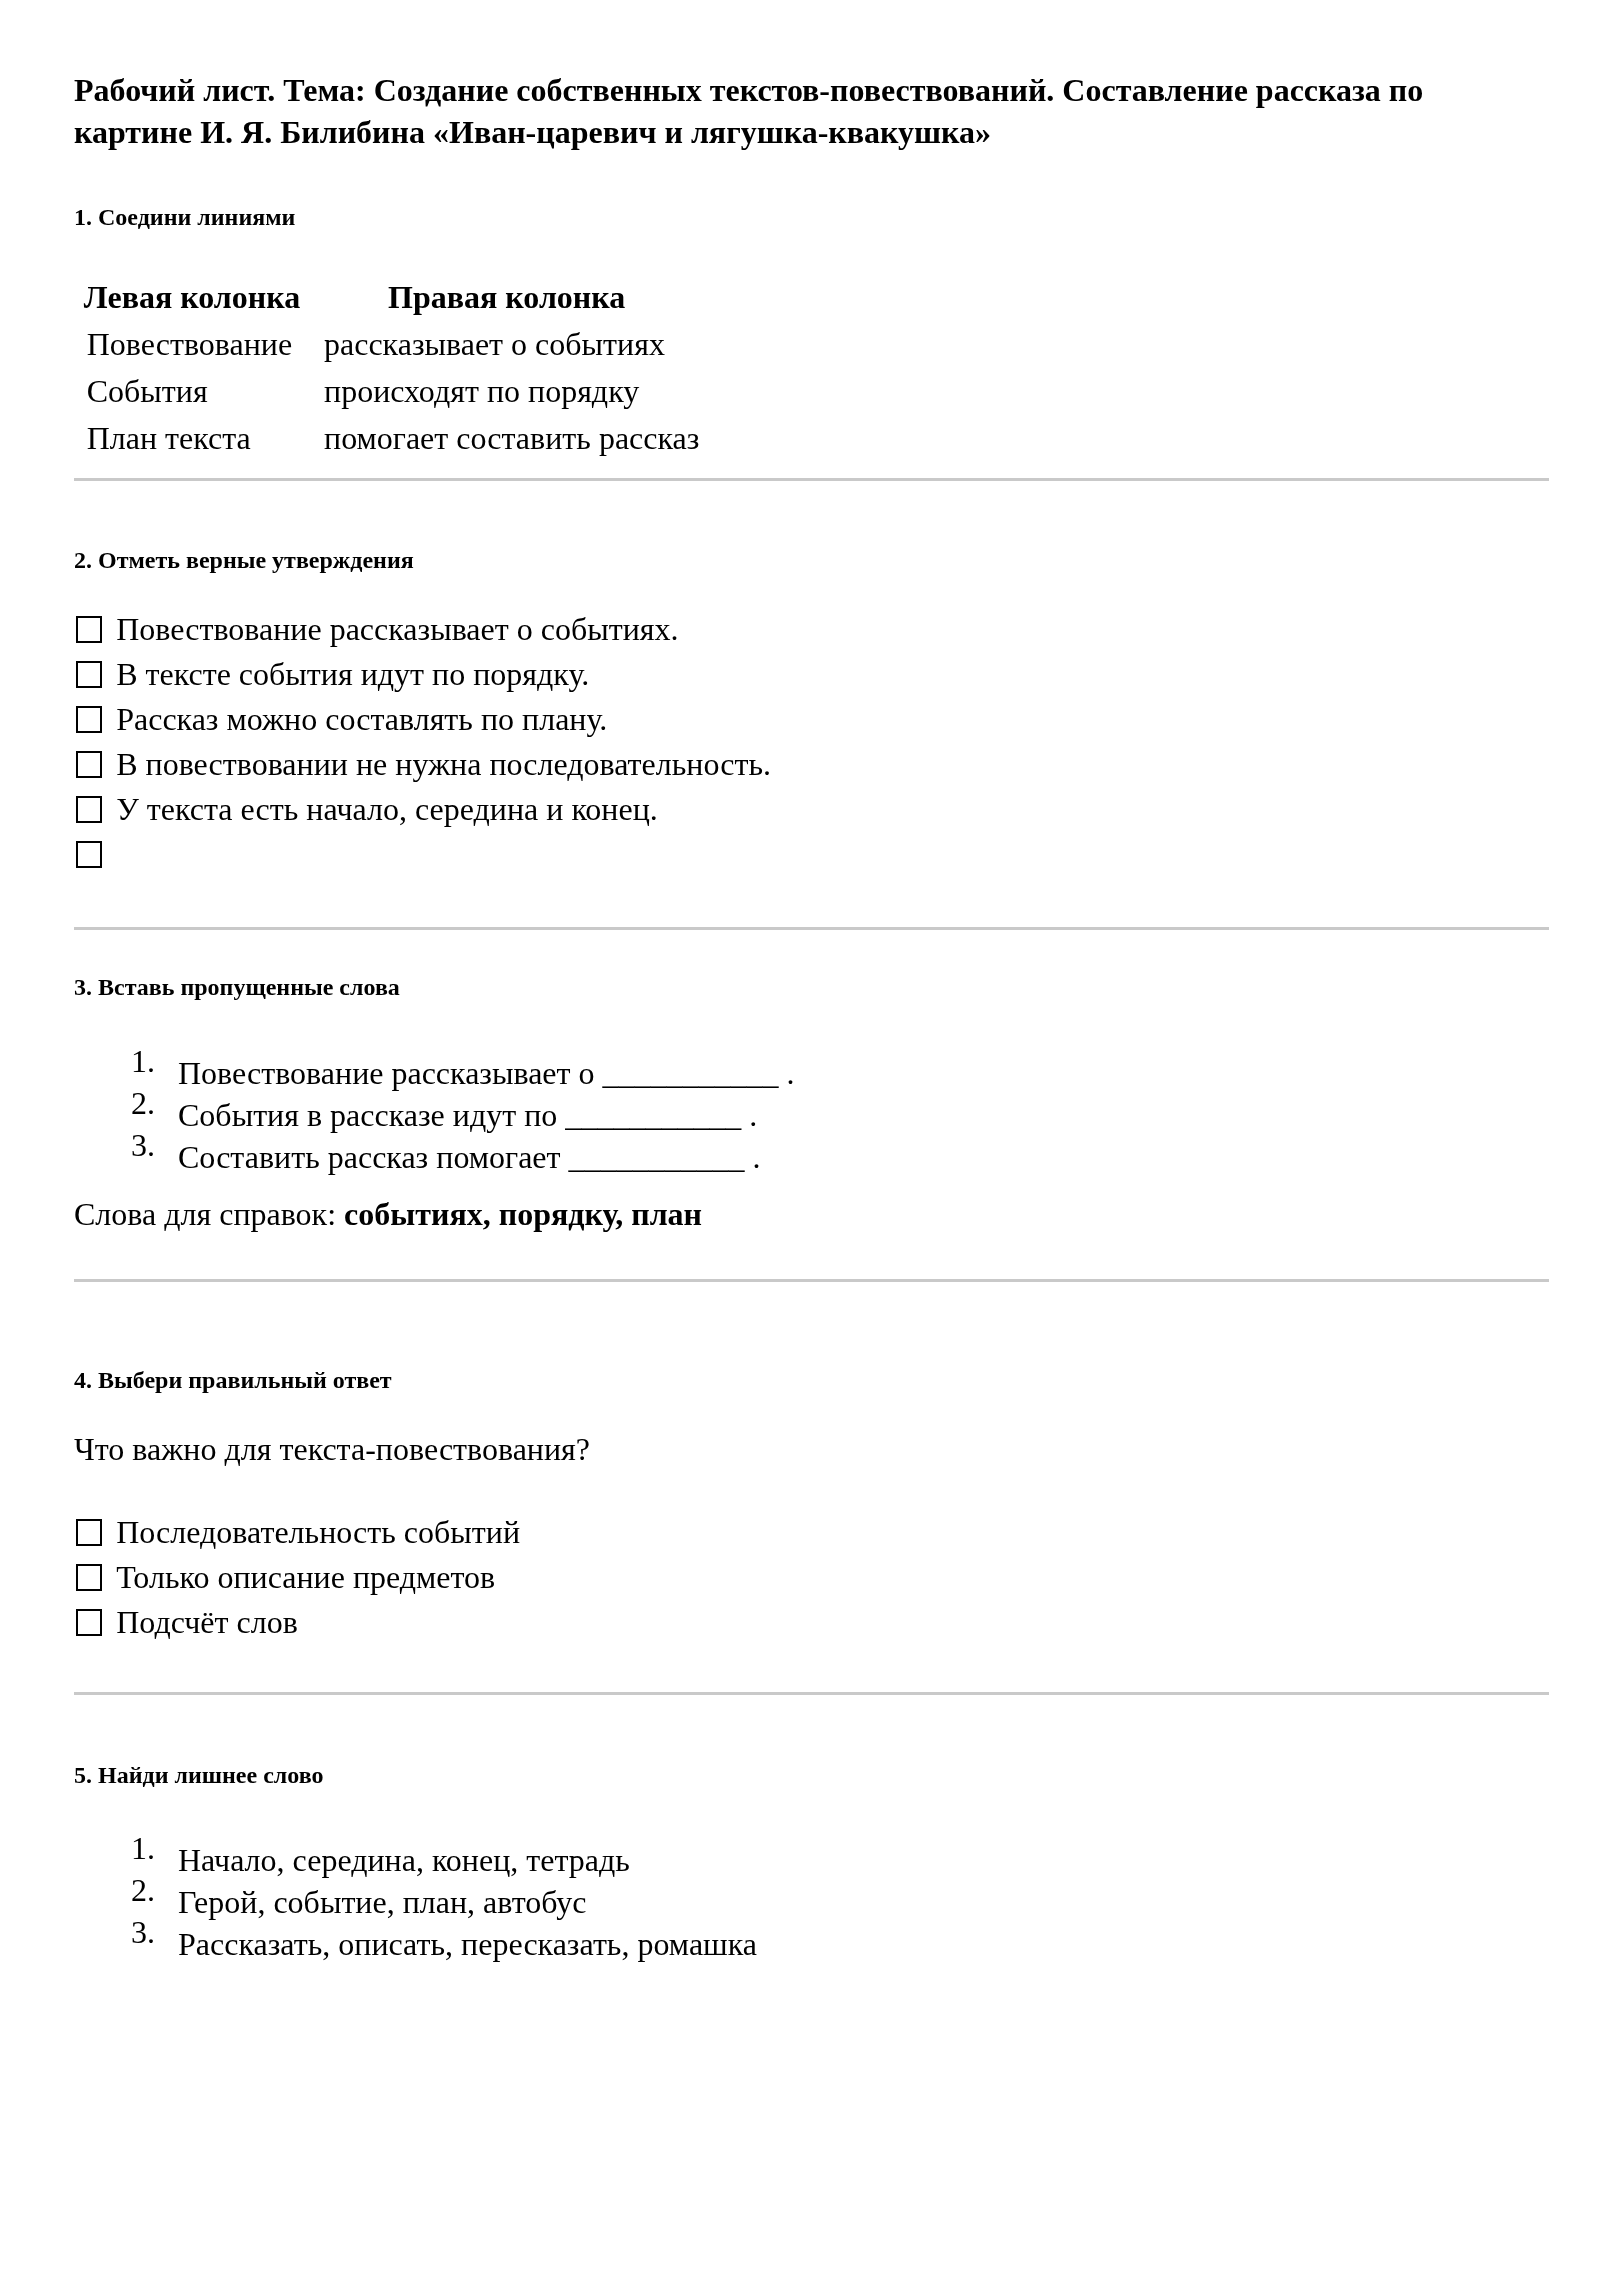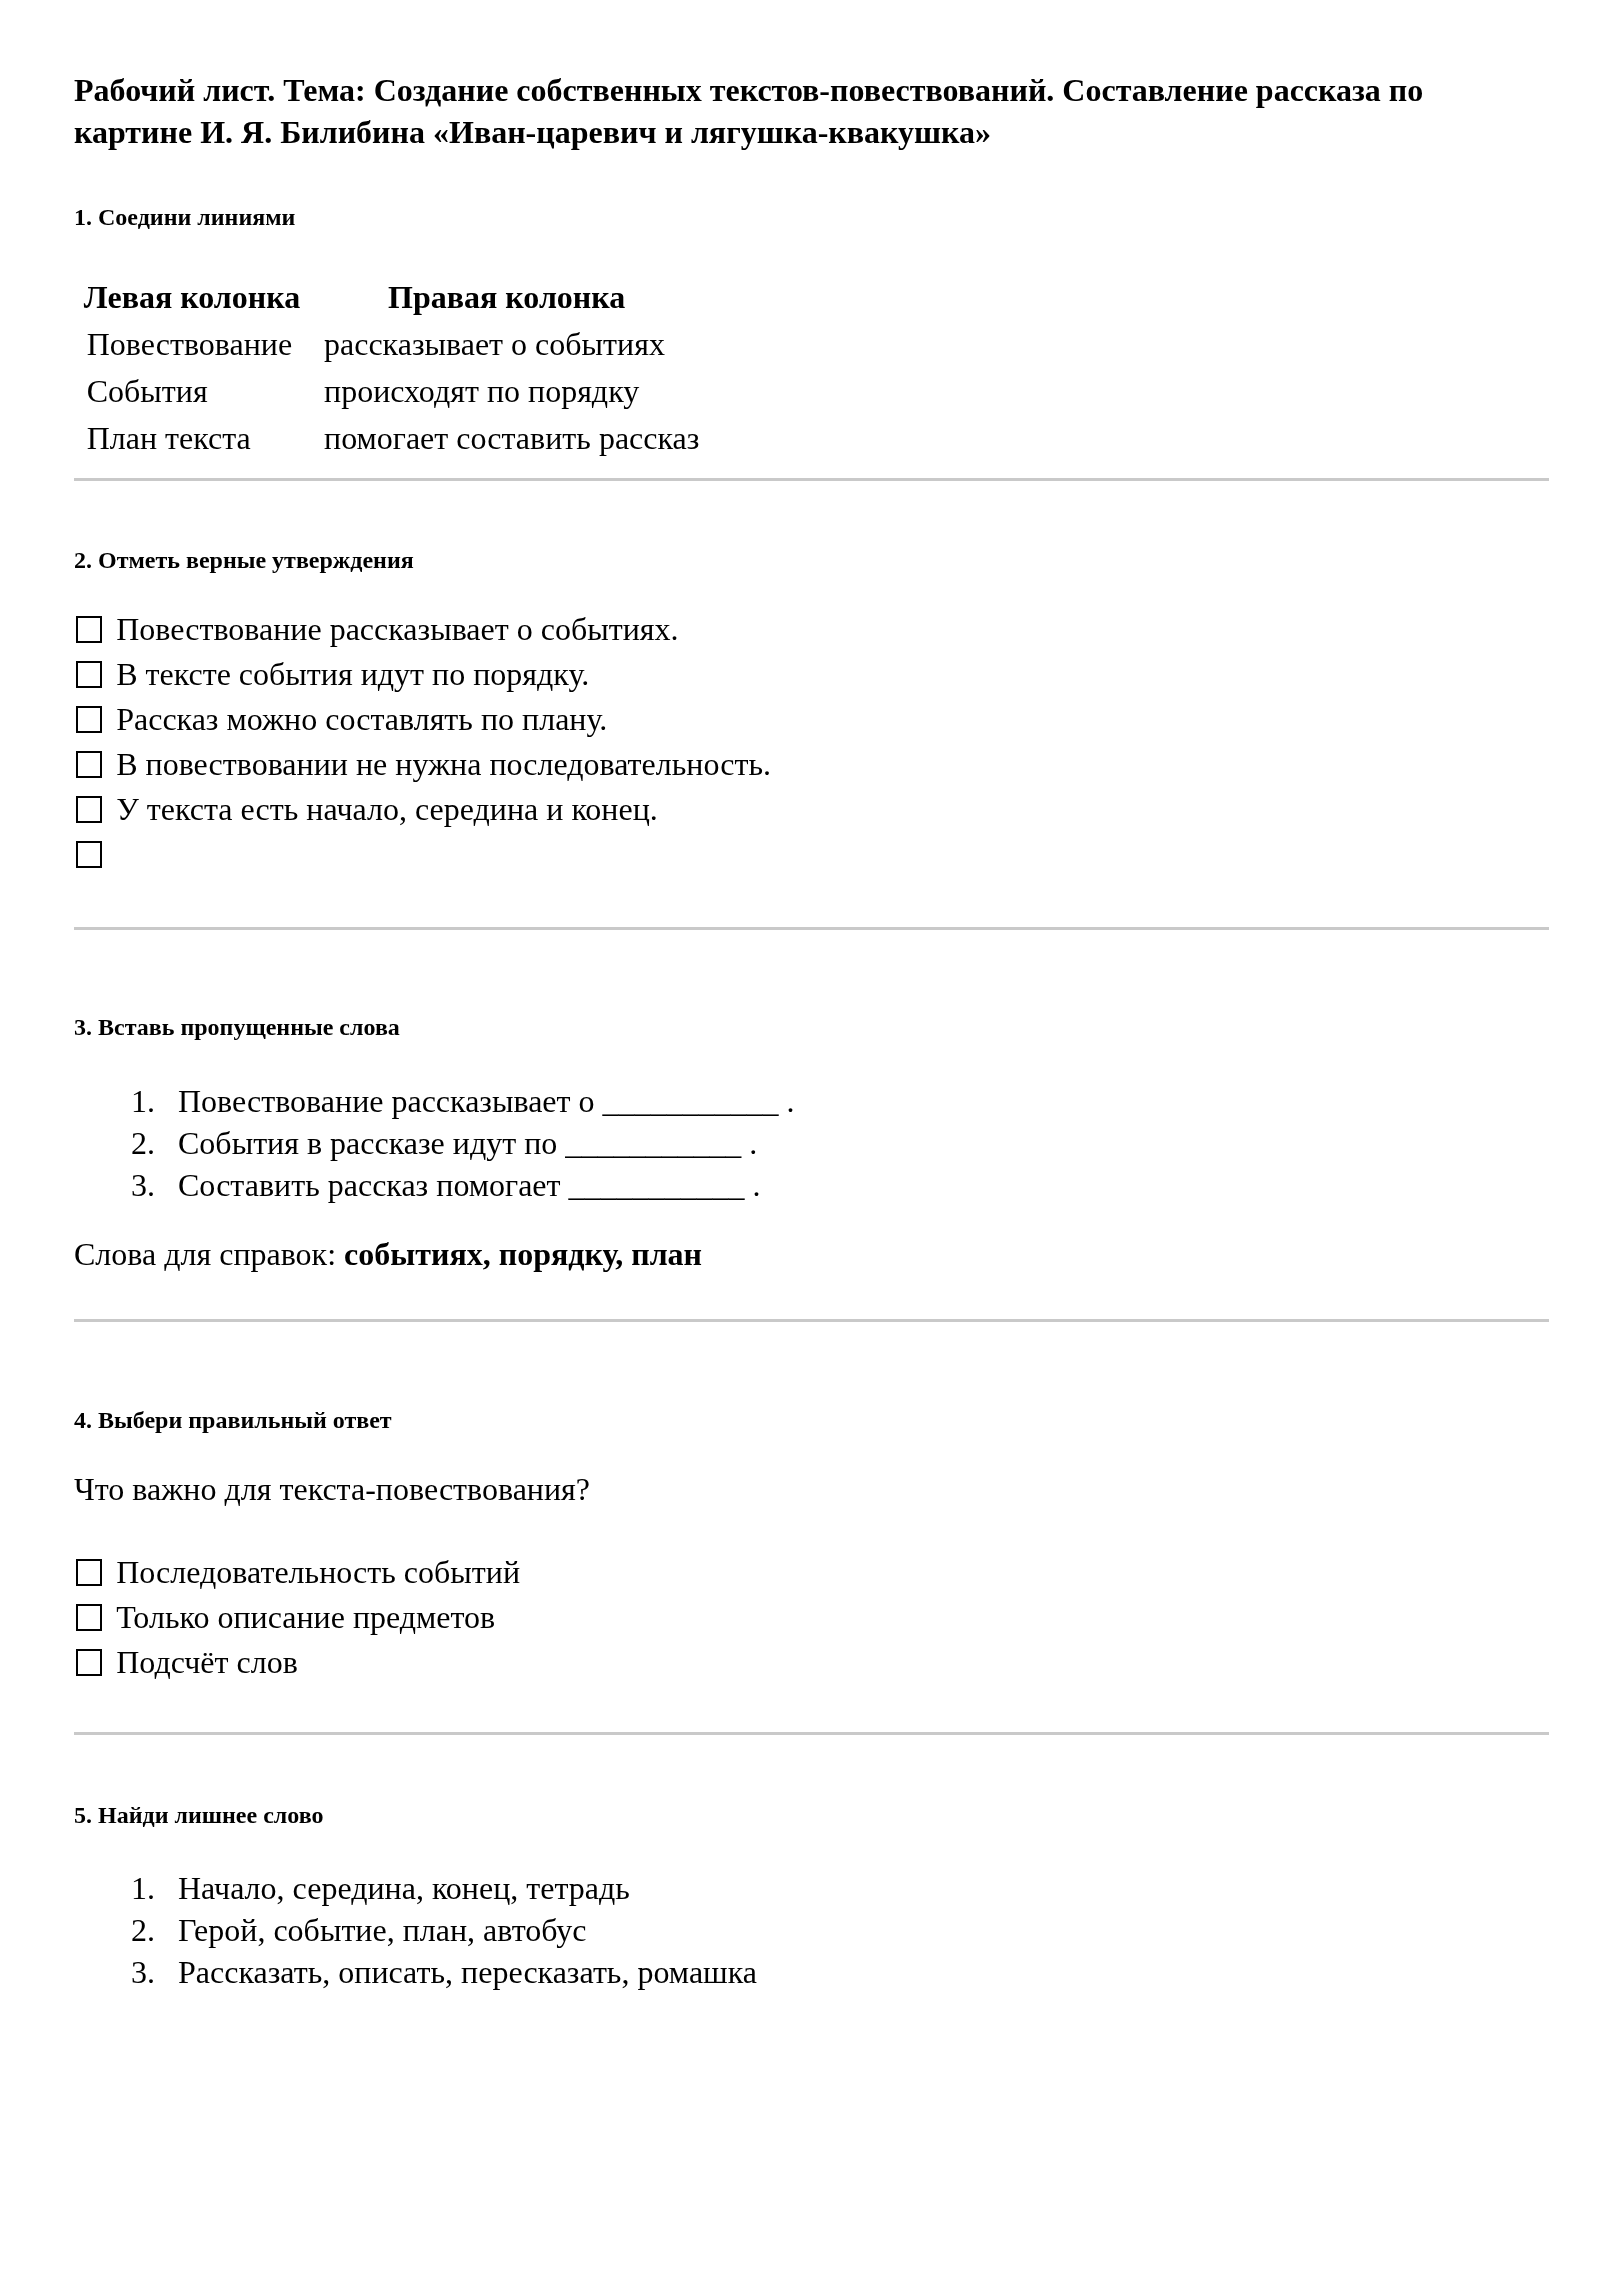--- a/index.html
+++ b/index.html
@@ -32,36 +32,36 @@
     width: 25.5px; height: 27.4px; flex: none;
     border: 2.9px solid #000; box-sizing: border-box;
     margin: 8.8px 14.7px 0 2px;
     background: #fff;
   }
   .check-label { line-height: 45px; }
 
   
   .ol-row { display: flex; line-height: 42px; height: 42px; }
   .ol-num { width: 47px; flex: none; margin-left: 57px; }
-  .ol-text { flex: 1; }
+  .ol-text { flex: 1; margin-top: 12px; }
 
   .divider { height: 2.9px; background: #c9c9c9; }
 
   .hint-line { line-height: 42px; }
   .hint-words { font-weight: 700; }
 
   .question-line { line-height: 42px; }
 
   
   #h1 { margin-top: 43px; }
   #divider1 { margin-top: 15.7px; }
   #h2 { margin-top: 58px; }
   #checklist1 { margin-top: 26.5px; }
   #divider2 { margin-top: 50px; }
-  #h3 { margin-top: 76px; }
+  #h3 { margin-top: 36px; }
   #ol1 { margin-top: 32px; }
   #hint { margin-top: 27.4px; }
   #divider3 { margin-top: 44px; }
   #h4 { margin-top: 77px; }
   #question { margin-top: 26.5px; }
   #checklist2 { margin-top: 40px; }
   #divider4 { margin-top: 47px; }
   #h5 { margin-top: 59px; }
   #ol2 { margin-top: 31px; }
 </style>

